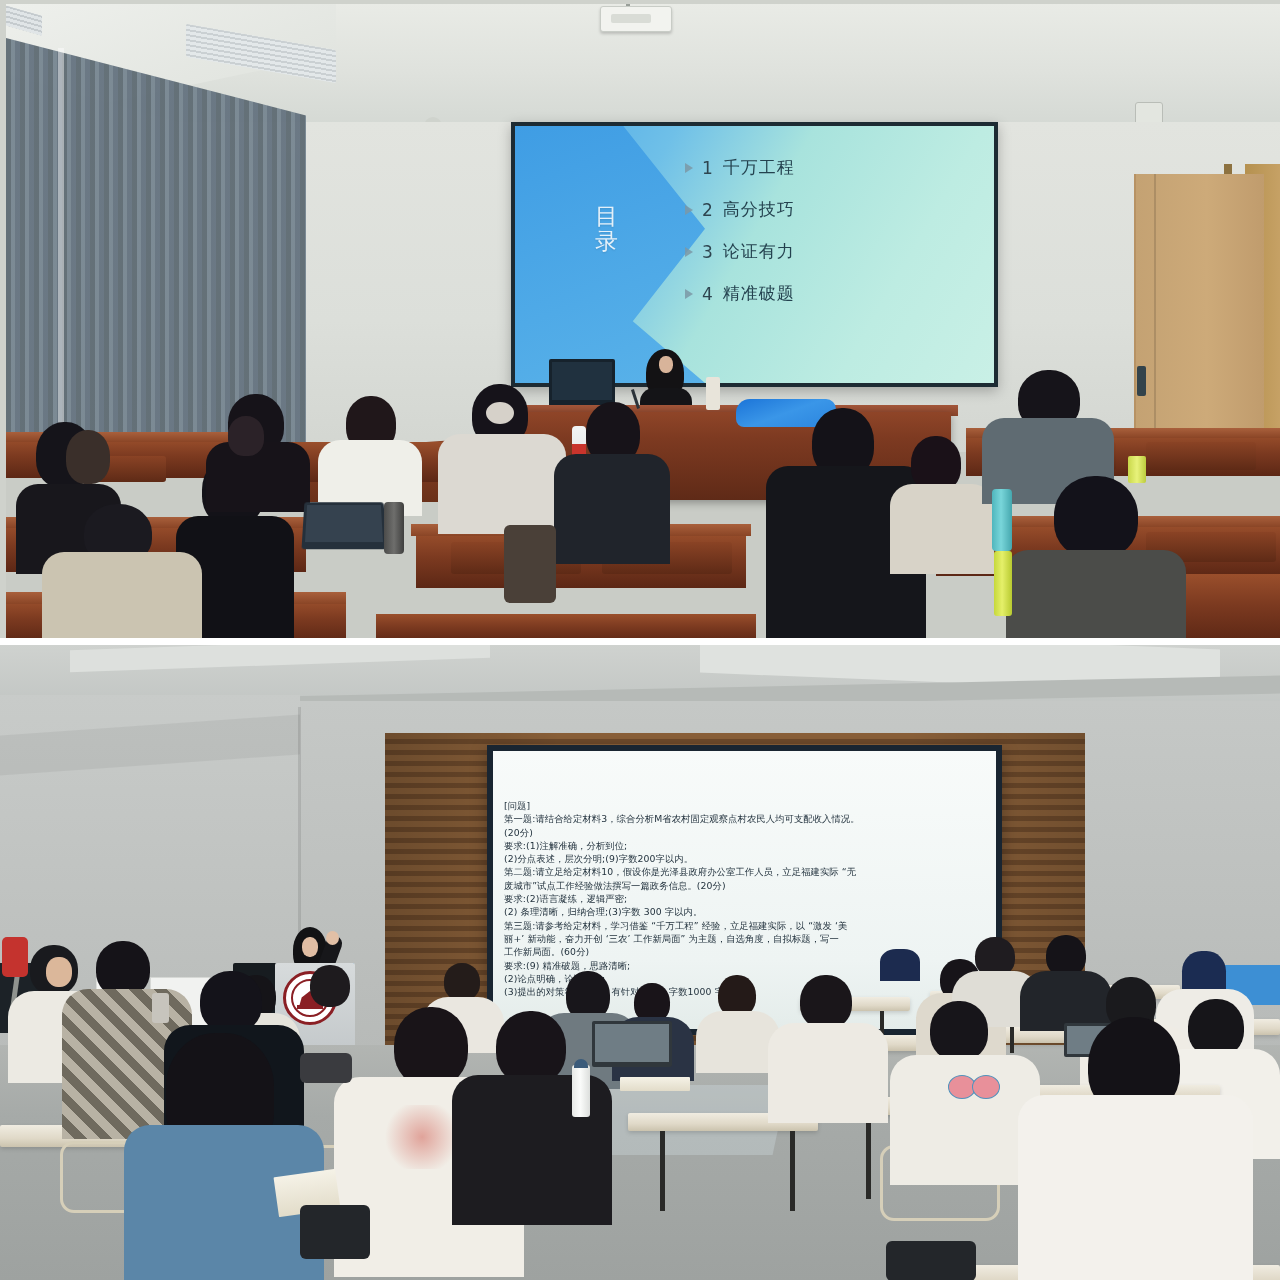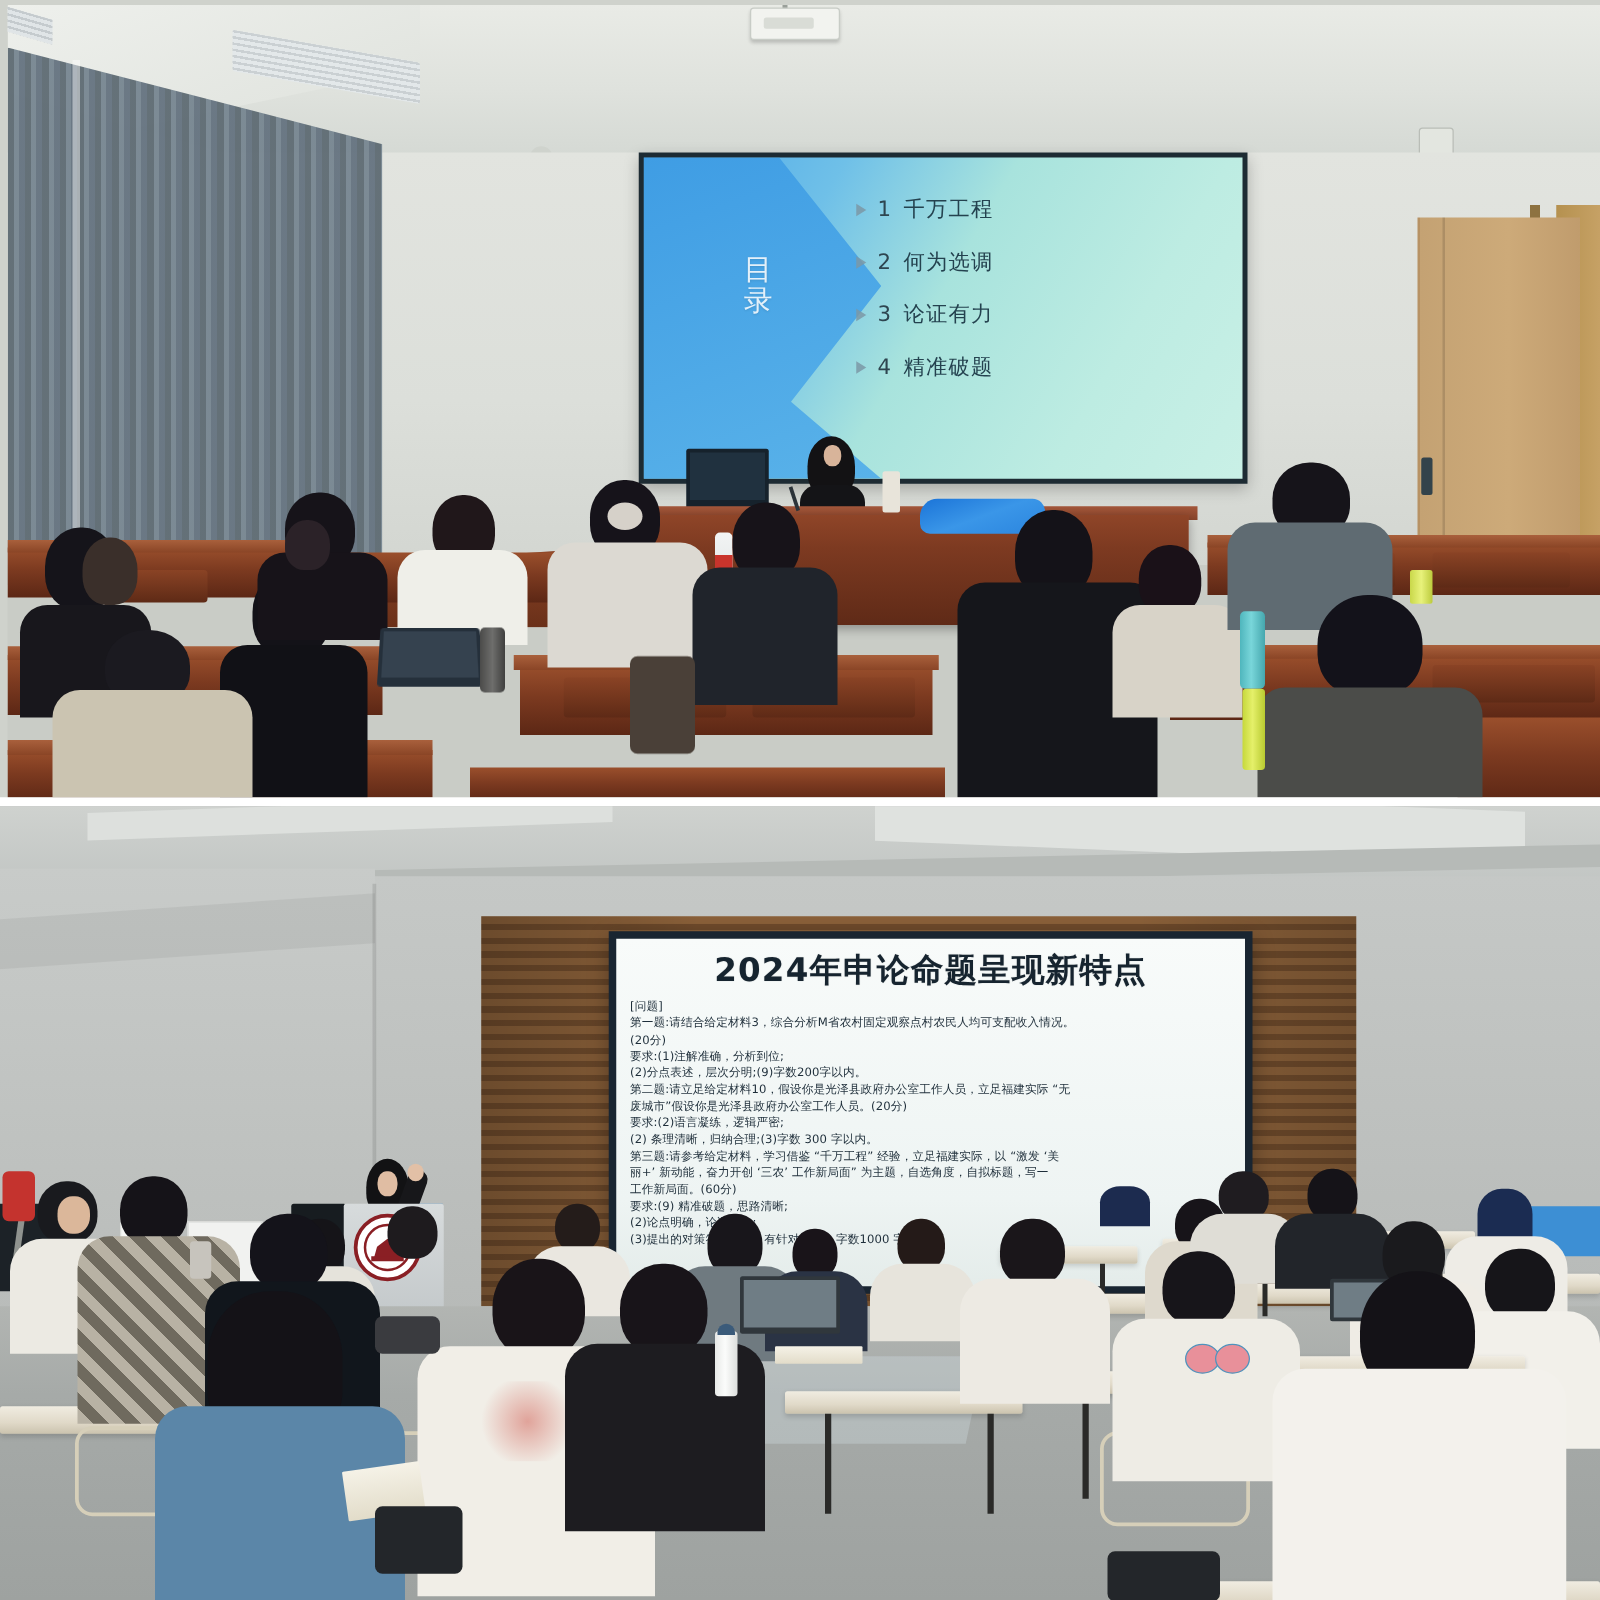--- a/index.html
+++ b/index.html
@@ -240,21 +240,21 @@
           <div class="t-mulu">目 录</div>
           <div class="toc">
             <div class="toc-row">
               <span class="toc-tri"></span>
               <span class="toc-num">1</span>
               <span class="toc-txt">千万工程</span>
             </div>
             <div class="toc-row">
               <span class="toc-tri"></span>
               <span class="toc-num">2</span>
-              <span class="toc-txt">何为选调</span>
+              <span class="toc-txt">高分技巧</span>
             </div>
             <div class="toc-row">
               <span class="toc-tri"></span>
               <span class="toc-num">3</span>
               <span class="toc-txt">论证有力</span>
             </div>
             <div class="toc-row">
               <span class="toc-tri"></span>
               <span class="toc-num">4</span>
               <span class="toc-txt">精准破题</span>
@@ -367,29 +367,28 @@
     <div class="b-wall-left"></div>
     <div class="b-wall-corner2"></div>
     <div class="b-corner"></div>
 
     <div class="b-wood"></div>
     <div class="b-wood2"></div>
     <div class="b-bluebox"></div>
 
     <div class="b-screen-frame">
       <div class="b-screen">
-        <div class="b-slide-title">2024年申论命题呈现新特点</div>
         <div class="b-slide-body">
           <div>[问题]</div>
           <div>第一题:请结合给定材料3，综合分析M省农村固定观察点村农民人均可支配收入情况。</div>
           <div>(20分)</div>
           <div>要求:(1)注解准确，分析到位;</div>
           <div>(2)分点表述，层次分明;(9)字数200字以内。</div>
           <div>第二题:请立足给定材料10，假设你是光泽县政府办公室工作人员，立足福建实际 “无</div>
-          <div>废城市”假设你是光泽县政府办公室工作人员。(20分)</div>
+          <div>废城市”试点工作经验做法撰写一篇政务信息。(20分)</div>
           <div>要求:(2)语言凝练，逻辑严密;</div>
           <div>(2) 条理清晰，归纳合理;(3)字数 300 字以内。</div>
           <div>第三题:请参考给定材料，学习借鉴 “千万工程” 经验，立足福建实际，以 “激发 ‘美</div>
           <div>丽+’ 新动能，奋力开创 ‘三农’ 工作新局面” 为主题，自选角度，自拟标题，写一</div>
           <div>工作新局面。(60分)</div>
           <div>要求:(9) 精准破题，思路清晰;</div>
           <div>(2)论点明确，论证有力;</div>
           <div>(3)提出的对策符合实际，有针对性;(4) 字数1000 字左右。</div>
         </div>
       </div>

